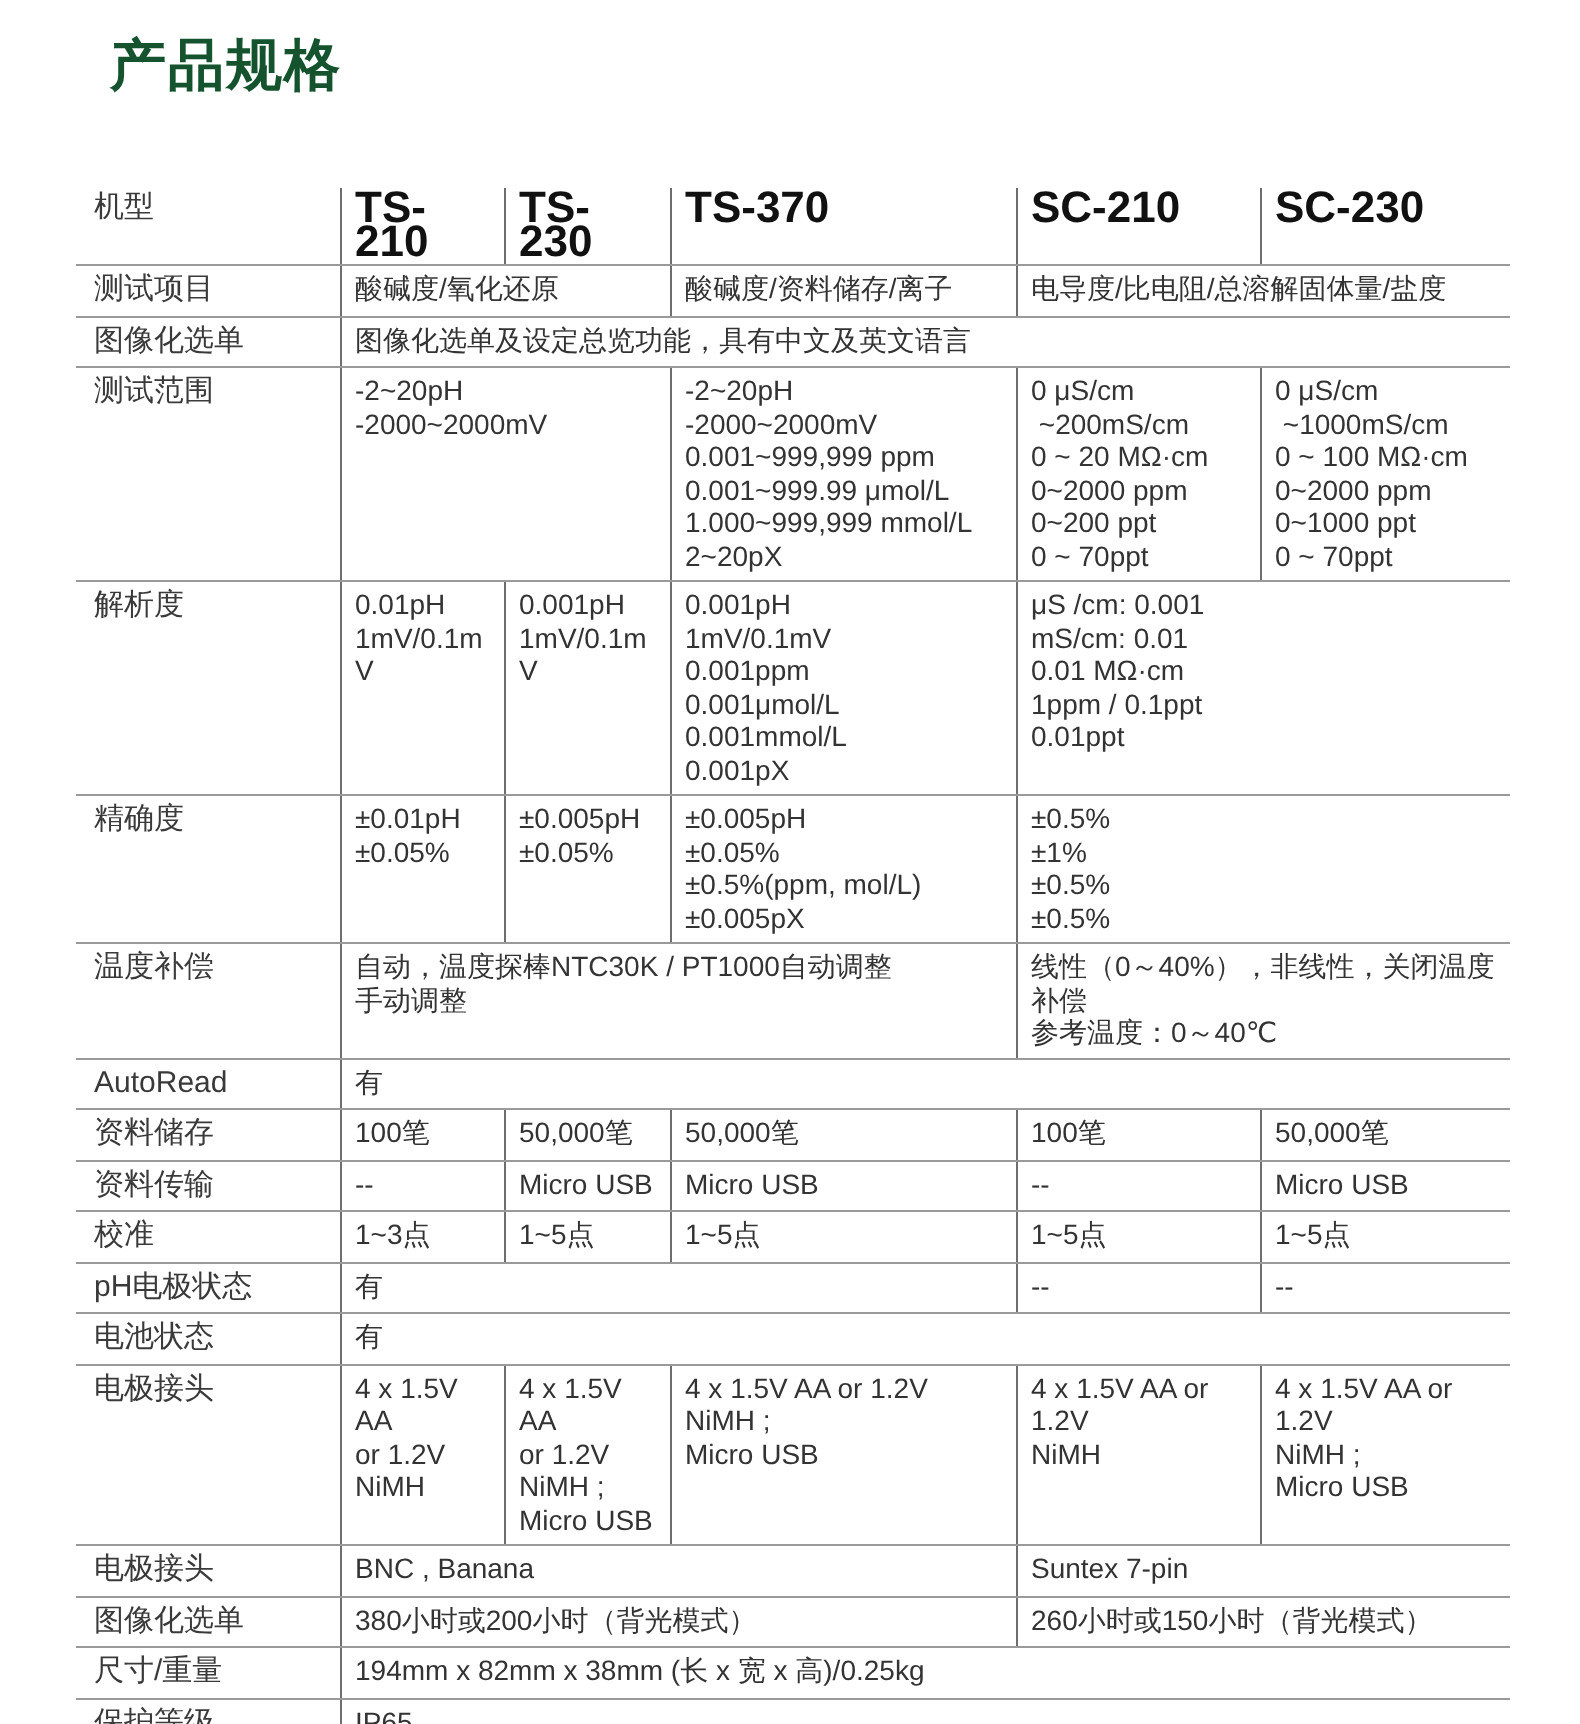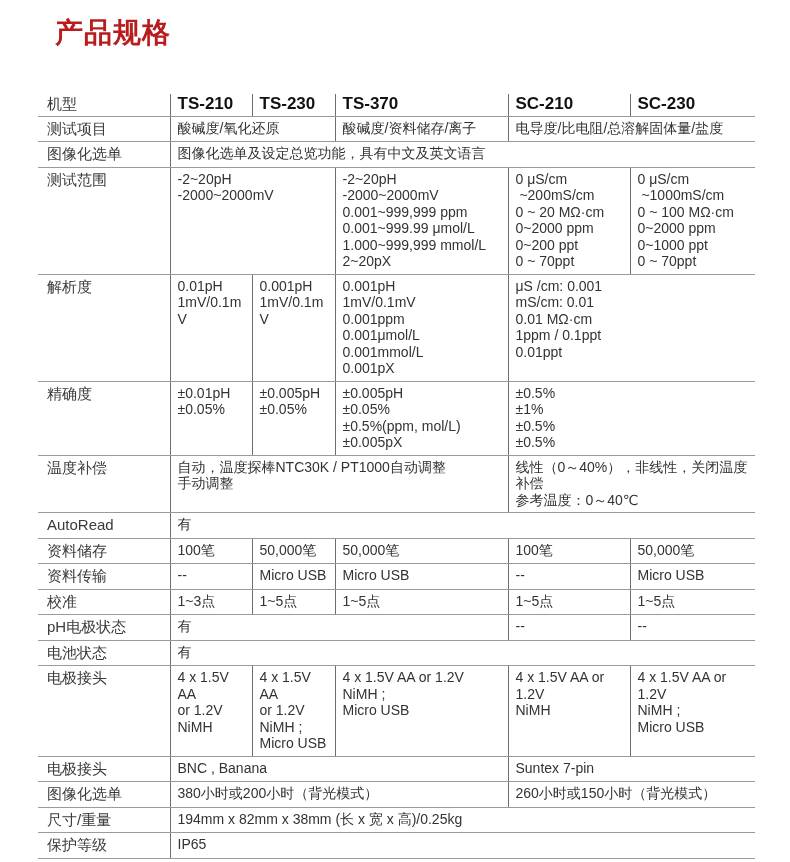--- a/index.html
+++ b/index.html
@@ -12,21 +12,21 @@
   html,body{margin:0;padding:0;}
   body{
     width:790px;height:862px;overflow:hidden;background:#ffffff;
     font-family:"Liberation Sans","DejaVu Sans",sans-serif;
     color:var(--text);
   }
   .page-title{
     margin:14px 0 0 55px;
     font-size:28px;
     font-weight:bold;
-    color:#b91c1c;
+    color:#14532d;
     letter-spacing:1px;
   }
   table.spec{
     border-collapse:collapse;
     table-layout:fixed;
     width:717px;
     margin:42px 0 0 38px;
   }
   td{
     border-left:1px solid var(--vline);
@@ -43,21 +43,21 @@
     padding-left:9px;
     padding-top:4px;
     margin-top:32px;
   }
   tr.header-row td{
     padding-top:2px;
     padding-bottom:3px;
   }
   tr.header-row td.model-cell{
     font-weight:bold;
-    font-size:17px;
+    font-size:22px;
     color:var(--head);
   }
   .line{
     white-space:pre-wrap;
     word-break:break-word;
   }
 </style>
 </head>
 <body>
 

